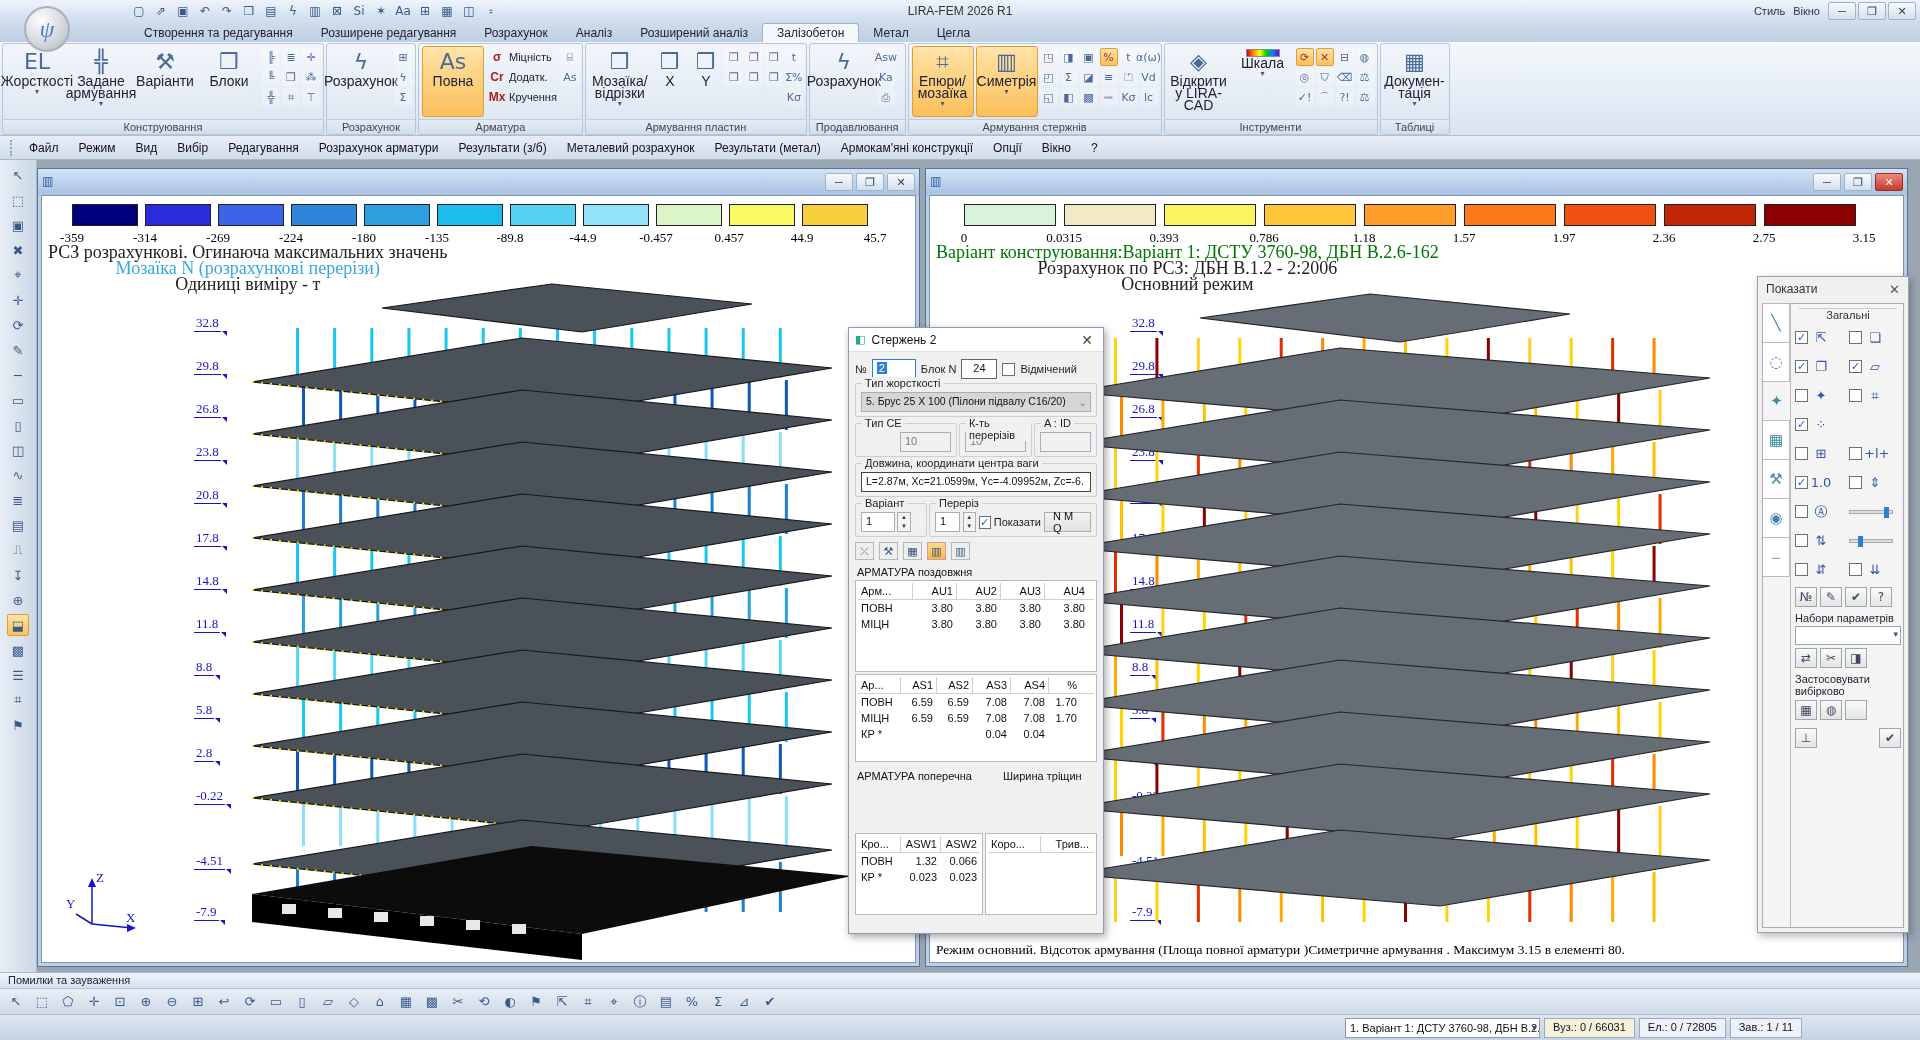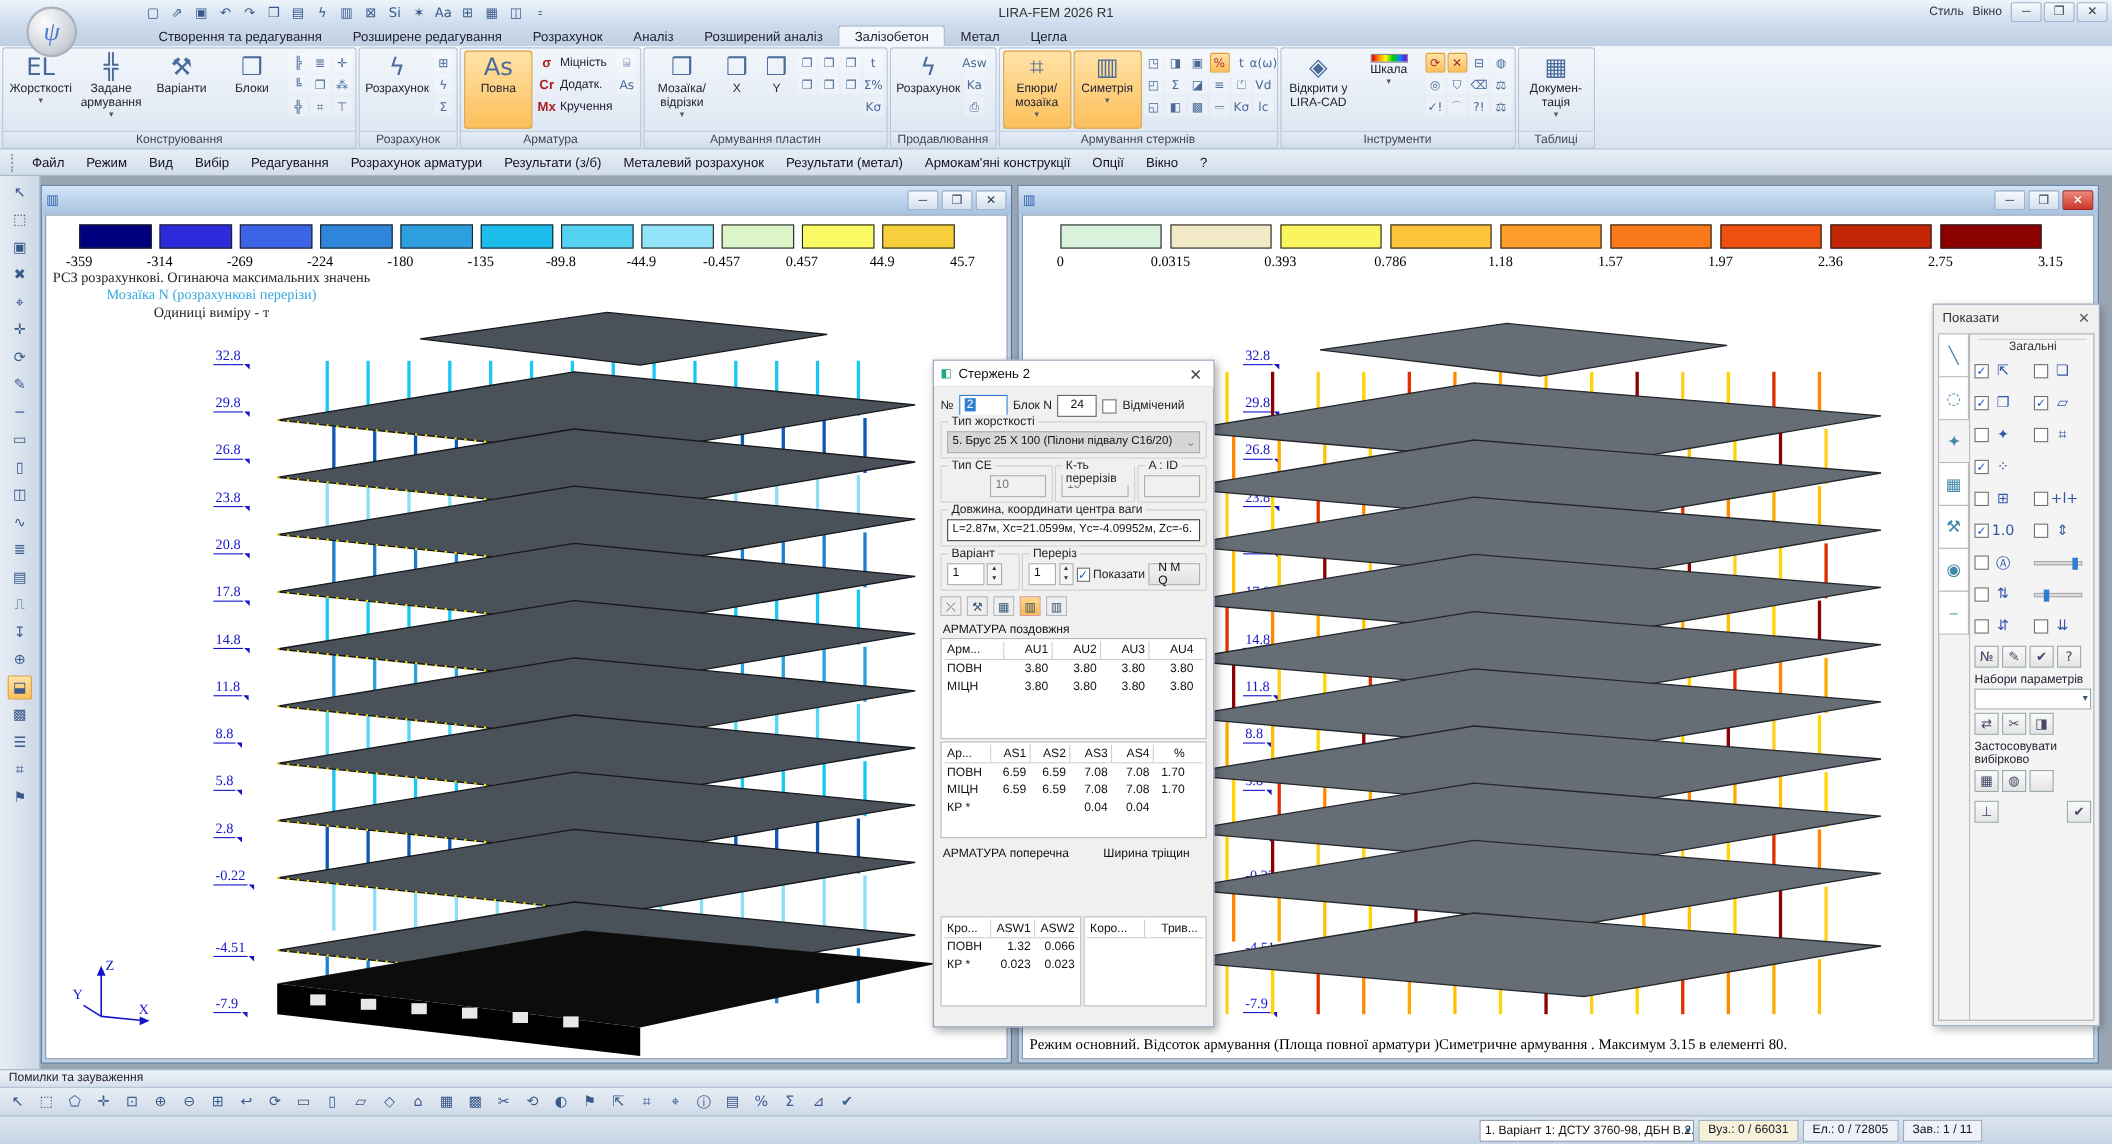--- a/index.html
+++ b/index.html
@@ -35,21 +35,21 @@
     background:linear-gradient(#f4f8fc,#d9e4f1); border-bottom:1px solid #aebfd2; display:flex; padding:1px 2px 0 2px; }
   .rib-group { height:92px; border:1px solid #b6c5d8; border-radius:3px; margin-right:2px;
     background:linear-gradient(#f2f6fb,#e2eaf4 70%,#d6e1ee); display:flex; flex-direction:column; }
   .rib-content { flex:1; display:flex; align-items:stretch; padding:2px 3px; gap:2px; }
   .rib-label { height:15px; font-size:11px; color:#445; text-align:center;
     background:linear-gradient(#e4ecf5,#d2deec); border-top:1px solid #c2cfdf; border-radius:0 0 3px 3px;
     line-height:14px; padding:0 6px; white-space:nowrap; }
   .bigbtn { width:62px; display:flex; flex-direction:column; align-items:center; justify-content:flex-start;
     border:1px solid transparent; border-radius:3px; padding:2px 1px; }
   .bigbtn .bgi { font-size:22px; line-height:26px; color:#4a6a9a; }
-  .bigbtn .blab { font-size:11px; line-height:12px; text-align:center; color:#223; white-space:pre-line; }
+  .bigbtn .blab { font-size:14px; line-height:12px; text-align:center; color:#223; white-space:pre-line; }
   .bigbtn .arr { font-size:8px; color:#556; }
   .bigbtn.active { background:linear-gradient(#ffe3a8,#fcbf5a); border-color:#dd9f33; }
   .medbtn { display:flex; align-items:center; gap:3px; font-size:11px; height:18px; padding:0 2px; color:#223; }
   .medbtn .mg { color:#b02020; font-weight:bold; font-size:12px; width:18px; text-align:center;}
   .smallcol { display:flex; flex-direction:column; gap:2px; justify-content:flex-start; padding-top:2px;}
   .sicon { width:18px; height:18px; border:1px solid transparent; border-radius:2px; font-size:11px;
     display:flex; align-items:center; justify-content:center; color:#4a6a9a; background:rgba(255,255,255,.25); }
   .sicon.a { background:linear-gradient(#ffe3a8,#fcbf5a); border-color:#dd9f33; color:#a33; }
   .colorbar { width:34px; height:8px; background:linear-gradient(90deg,#d00,#f80,#ff0,#0c0,#08f,#70d); border:1px solid #889; }
 
@@ -72,21 +72,21 @@
   .wtitle .wicon { width:16px; height:16px; font-size:12px; color:#2a5caa; }
   .wtitle .wb { margin-left:auto; display:flex; gap:3px; }
   .wcanvas { position:relative; background:#fff; margin:0 3px 3px 3px; height:calc(100% - 29px); overflow:hidden;
     border:1px solid #7f93ad;text-align:center; }
 
   
   .scale { position:absolute; top:8px; height:40px; }
   .sbox { position:absolute; top:0; height:22px; border:1px solid #222; }
   .slab { position:absolute; top:26px; transform:translateX(-50%); font-family:"Liberation Serif",serif; font-size:13px; color:#000; }
 
-  .hdrlines { position:absolute; left:6px; top:48px; font-family:"Liberation Serif",serif; font-size:13px; line-height:16px; }
+  .hdrlines { position:absolute; left:6px; top:48px; font-family:"Liberation Serif",serif; font-size:18px; line-height:16px; }
   .elev { position:absolute; font-family:"Liberation Serif",serif; font-size:13px; color:#1515c8; border-bottom:1px solid #1515c8; padding:0 2px 0 2px;}
   .elev::after { content:""; position:absolute; right:-6px; bottom:-5px; border-left:5px solid transparent; border-right:0 solid transparent; border-top:5px solid #1515c8; }
   .wstatus { position:absolute; left:6px; bottom:4px; font-family:"Liberation Serif",serif; font-size:13.5px; color:#000; }
 
   
   #triad { position:absolute; left:28px; bottom:28px; width:70px; height:60px; }
   #triad span { position:absolute; color:#1515c8; font-family:"Liberation Serif",serif; font-size:13px; }
 
   
   #dlg { position:absolute; left:848px; top:327px; width:256px; height:607px; background:#f0f0f0;
@@ -747,20 +747,25 @@
         <span class="slab" style="left: 100px;">0.0315</span>
         <span class="slab" style="left: 200px;">0.393</span>
         <span class="slab" style="left: 300px;">0.786</span>
         <span class="slab" style="left: 400px;">1.18</span>
         <span class="slab" style="left: 500px;">1.57</span>
         <span class="slab" style="left: 600px;">1.97</span>
         <span class="slab" style="left: 700px;">2.36</span>
         <span class="slab" style="left: 800px;">2.75</span>
         <span class="slab" style="left: 900px;">3.15</span>
       </div>
+    <div class="hdrlines" id="rhdr">
+        <div style="color: rgb(0, 119, 0);">Варіант конструювання:Варіант 1: ДСТУ 3760-98, ДБН В.2.6-162</div>
+        <div>Розрахунок по РСЗ:  ДБН В.1.2 - 2:2006</div>
+        <div>Основний режим</div>
+      </div>
     <div id="relev">
         <span class="elev" style="left: 200px; top: 119px;">32.8</span>
         <span class="elev" style="left: 200px; top: 162px;">29.8</span>
         <span class="elev" style="left: 200px; top: 205px;">26.8</span>
         <span class="elev" style="left: 200px; top: 248px;">23.8</span>
         <span class="elev" style="left: 200px; top: 291px;">20.8</span>
         <span class="elev" style="left: 200px; top: 334px;">17.8</span>
         <span class="elev" style="left: 200px; top: 377px;">14.8</span>
         <span class="elev" style="left: 200px; top: 420px;">11.8</span>
         <span class="elev" style="left: 200px; top: 463px;">8.8</span>

